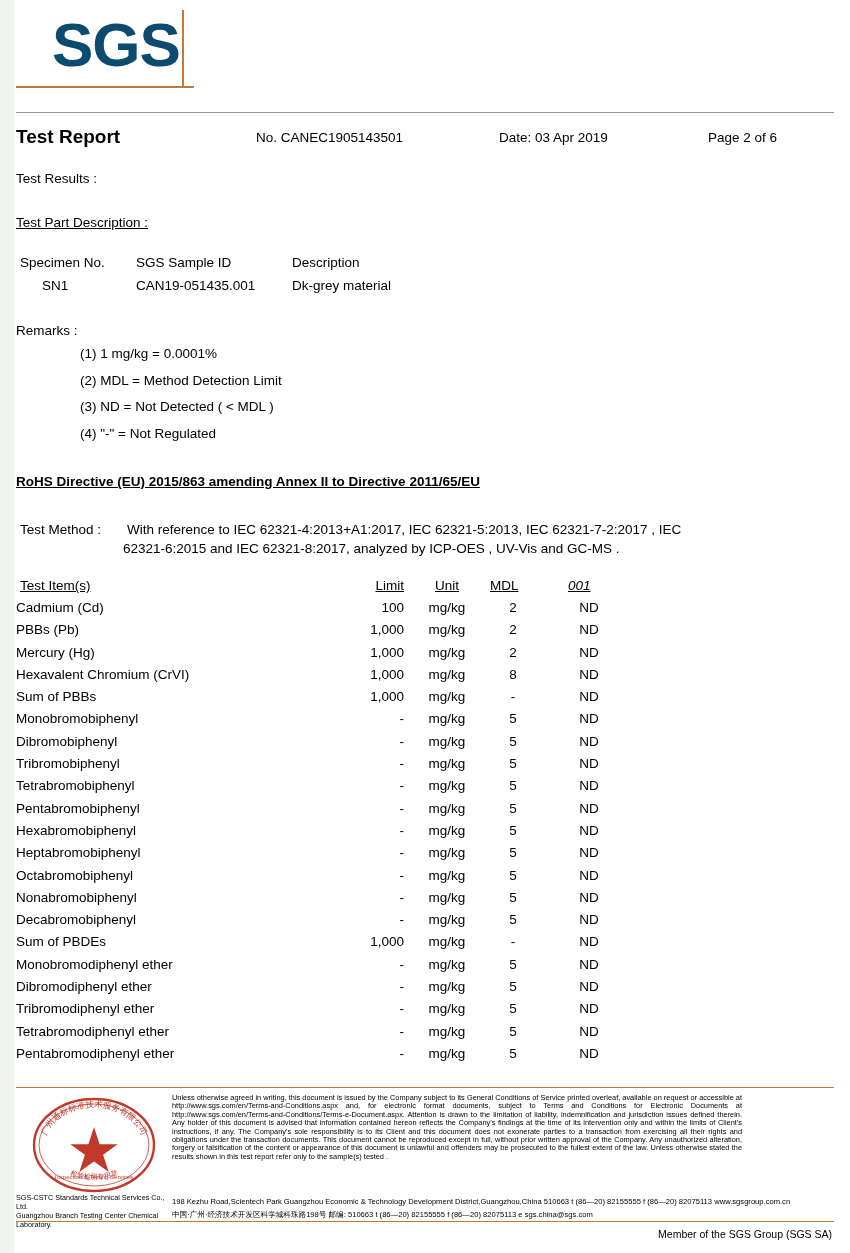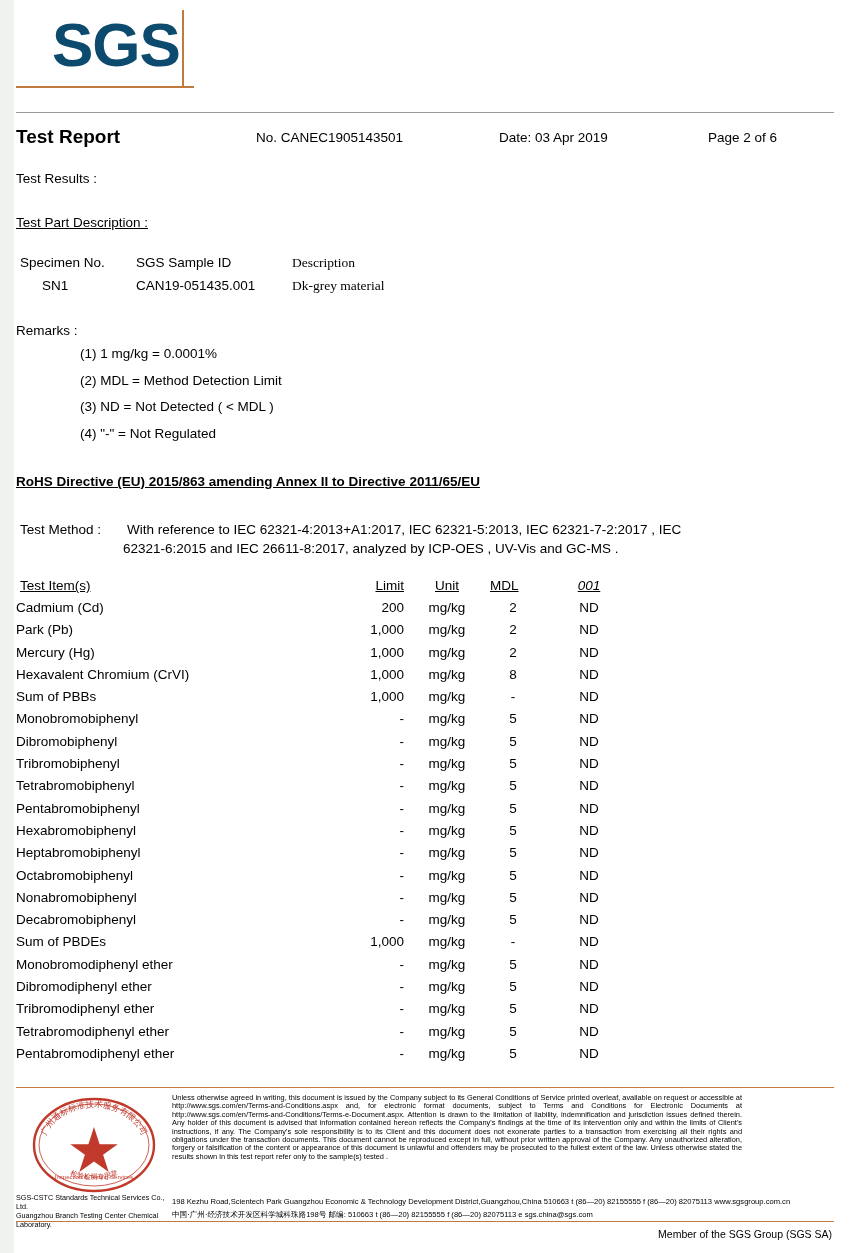--- a/index.html
+++ b/index.html
@@ -107,21 +107,21 @@
 
   .results-label { position: absolute; left: 16px; top: 170px; }
   .part-desc-label { position: absolute; left: 16px; top: 214px; }
 
   .spec-head { position: absolute; left: 20px; top: 254px; width: 600px; }
   .spec-row  { position: absolute; left: 20px; top: 277px; width: 600px; }
   .col-spec  { position: absolute; left: 0; width: 120px; }
   .col-spec-v{ position: absolute; left: 22px; width: 120px; }
   .col-id    { position: absolute; left: 116px; width: 170px; }
   .col-id-v  { position: absolute; left: 116px; width: 170px; }
-  .col-desc  { position: absolute; left: 272px; width: 300px; font-family: Liberation Serif, serif; }
+  .col-desc  { position: absolute; left: 272px; width: 300px; }
 
   .remarks-label { position: absolute; left: 16px; top: 322px; }
   .remark { position: absolute; left: 80px; }
   .r1 { top: 345px; text-align: center; }
   .r2 { top: 372px; }
   .r3 { top: 398px; }
   .r4 { top: 425px; }
 
   .rohs-heading {
     position: absolute;
@@ -150,21 +150,21 @@
   }
   .thead span {
     position: absolute;
     text-decoration: underline;
     font-size: 13.5px;
   }
   .th-item { left: 4px; }
   .th-limit { left: 340px; width: 48px; text-align: right; }
   .th-unit { left: 404px; width: 54px; text-align: center; }
   .th-mdl { left: 474px; width: 46px; text-align: left; }
-  .th-001 { left: 552px; width: 42px; text-align: center; font-style: italic; }
+  .th-001 { left: 552px; width: 42px; font-style: italic; }
 
   .trow {
     position: relative;
     height: 22.3px;
   }
   .trow span { position: absolute; font-size: 13.5px; }
   .c-item { left: 0px; }
   .c-limit { left: 330px; width: 58px; text-align: right; }
   .c-unit { left: 404px; width: 54px; text-align: center; }
   .c-mdl { left: 474px; width: 46px; text-align: center; }
@@ -279,40 +279,40 @@
   <div class="txt remarks-label">Remarks :</div>
   <div class="txt remark r1">(1) 1 mg/kg = 0.0001%</div>
   <div class="txt remark r2">(2) MDL = Method Detection Limit</div>
   <div class="txt remark r3">(3) ND = Not Detected ( &lt; MDL )</div>
   <div class="txt remark r4">(4) "-" = Not Regulated</div>
 
   <div class="rohs-heading">RoHS Directive (EU) 2015/863 amending Annex II to Directive 2011/65/EU</div>
 
   <div class="txt method-label">Test Method :</div>
   <div class="txt method-l1">With reference to IEC 62321-4:2013+A1:2017, IEC 62321-5:2013,  IEC 62321-7-2:2017 , IEC</div>
-  <div class="txt method-l2">62321-6:2015  and IEC 26611-8:2017,  analyzed by ICP-OES ,  UV-Vis  and GC-MS .</div>
+  <div class="txt method-l2">62321-6:2015  and IEC 62321-8:2017,  analyzed by ICP-OES ,  UV-Vis  and GC-MS .</div>
 
   <div class="table">
     <div class="thead">
       <span class="th-item">Test Item(s)</span>
       <span class="th-limit">Limit</span>
       <span class="th-unit">Unit</span>
       <span class="th-mdl">MDL</span>
       <span class="th-001">001</span>
     </div>
 
     <div class="trow">
       <span class="c-item">Cadmium (Cd)</span>
-      <span class="c-limit">200</span>
+      <span class="c-limit">100</span>
       <span class="c-unit">mg/kg</span>
       <span class="c-mdl">2</span>
       <span class="c-res">ND</span>
     </div>
     <div class="trow">
-      <span class="c-item">Park (Pb)</span>
+      <span class="c-item">PBBs (Pb)</span>
       <span class="c-limit">1,000</span>
       <span class="c-unit">mg/kg</span>
       <span class="c-mdl">2</span>
       <span class="c-res">ND</span>
     </div>
     <div class="trow">
       <span class="c-item">Mercury (Hg)</span>
       <span class="c-limit">1,000</span>
       <span class="c-unit">mg/kg</span>
       <span class="c-mdl">2</span>

